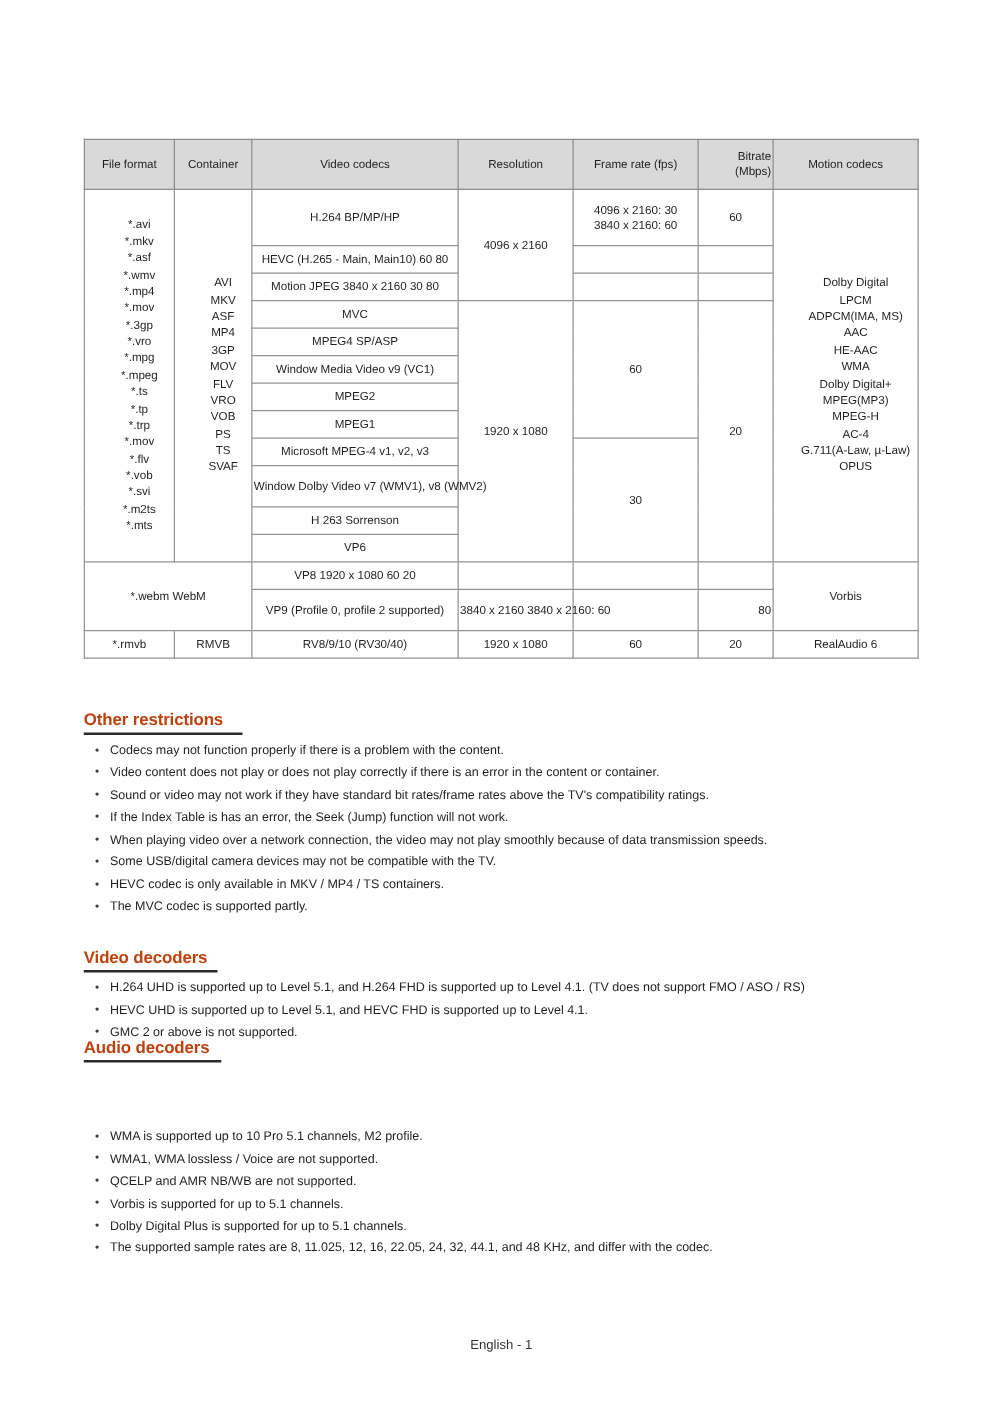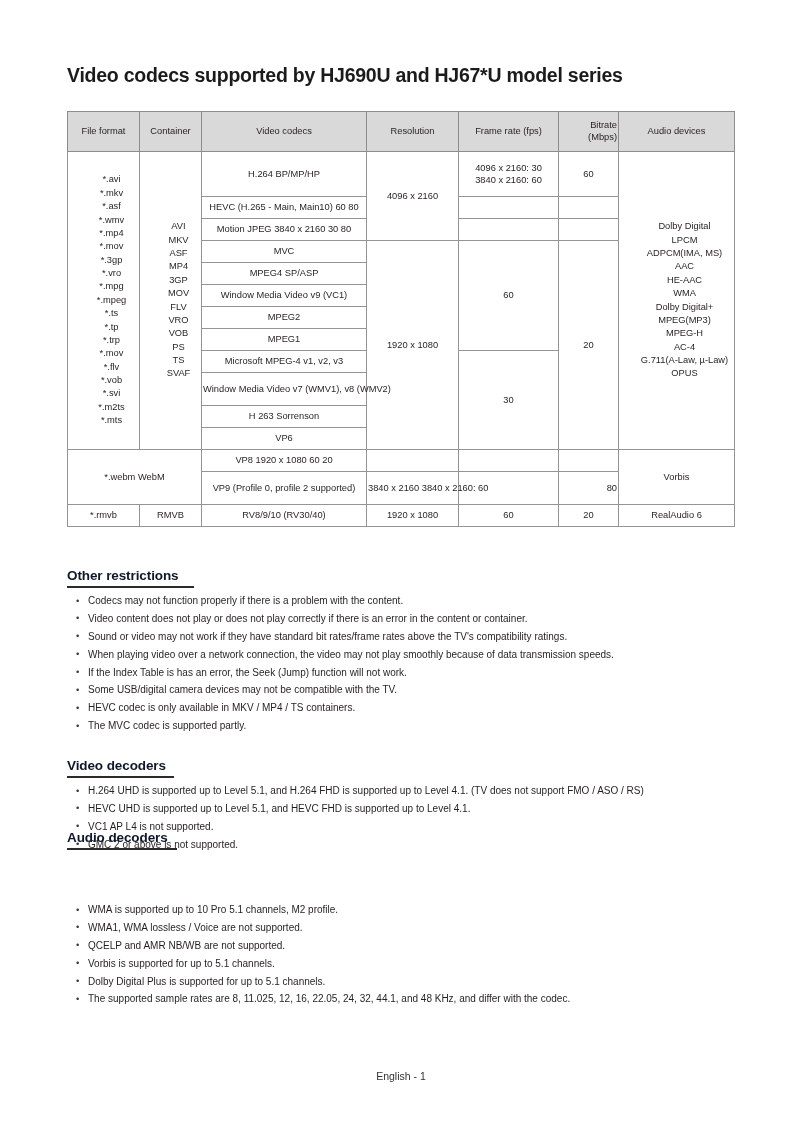--- a/index.html
+++ b/index.html
@@ -80,21 +80,21 @@
   }
   td.clip-none { overflow: visible; }
 
   .tall-left { font-size: 9.3px; line-height: 1.52; }
 
   
   .section-h {
     position: absolute;
     font-size: 13.5px;
     font-weight: bold;
-    color: #0f172a;
+    color: #c2410c;
     letter-spacing: -0.1px;
   }
   .section-h .rule {
     display: block;
     height: 1.5px;
     background: #2b2b2b;
     margin-top: 3px;
   }
   .bullets {
     position: absolute;
@@ -130,21 +130,20 @@
     text-align: center;
     font-size: 10.5px;
     color: #333;
   }
 </style>
 </head>
 <body>
 
 <div class="page">
 
-  <div class="doc-title">Video codecs supported by HJ690U and HJ67*U model series</div>
 
   <table class="codec-table">
     <colgroup>
       <col style="width:72px">
         <col style="width:62px">
         <col style="width:165px">
       <col style="width:92px">
         <col style="width:100px">
         <col style="width:60px">
         <col style="width:116px">
@@ -153,21 +152,21 @@
       <tr>
         <th>File format</th>
         <th>Container</th>
         <th>Video codecs</th>
         <th>Resolution</th>
         <th>Frame rate (fps)</th>
         <th class="two-line">
           <span>Bitrate</span><br>
           <span>(Mbps)</span>
         </th>
-        <th>Audio devices</th>
+        <th>Motion codecs</th>
       </tr>
     </thead>
     <tbody>
 
       <tr>
         <td class="col-file tall-left" rowspan="12">
           <div class="stack" style="white-space:pre-line">*.avi
 *.mkv
 *.asf
 *.wmv
@@ -259,21 +258,21 @@
       <tr>
         <td class="col-codec" style="height:22px">MPEG1</td>
       </tr>
 
       <tr>
         <td class="col-codec" style="height:22px">Microsoft MPEG-4 v1, v2, v3</td>
         <td class="col-fps" rowspan="4">30</td>
       </tr>
 
       <tr>
-        <td class="col-codec cell-wrap" style="height:33px">Window Media Video v7 (WMV1), v8 (WMV2)</td>
+        <td class="col-codec cell-wrap" style="height:33px">Window Dolby Video v7 (WMV1), v8 (WMV2)</td>
       </tr>
       <tr>
         <td class="col-codec" style="height:22px">H 263 Sorrenson</td>
       </tr>
       <tr>
         <td class="col-codec" style="height:22px">VP6</td>
       </tr>
 
       <tr>
         <td class="col-file clip-none" colspan="2" rowspan="2">
@@ -311,35 +310,34 @@
   </table>
 
   <div class="section-h" style="left:67px; top:568px; width:127px;">
     <span>Other restrictions</span>
     <span class="rule"></span>
   </div>
   <ul class="bullets" style="top:595px">
     <li>Codecs may not function properly if there is a problem with the content.</li>
     <li>Video content does not play or does not play correctly if there is an error in the content or container.</li>
     <li>Sound or video may not work if they have standard bit rates/frame rates above the TV's compatibility ratings.</li>
+    <li>If the Index Table is has an error, the Seek (Jump) function will not work.</li>
     <li>When playing video over a network connection, the video may not play smoothly because of data transmission speeds.</li>
-    <li>If the Index Table is has an error, the Seek (Jump) function will not work.</li>
     <li>Some USB/digital camera devices may not be compatible with the TV.</li>
     <li>HEVC codec is only available in MKV / MP4 / TS containers.</li>
     <li>The MVC codec is supported partly.</li>
   </ul>
 
   <div class="section-h" style="left:67px; top:758px; width:107px;">
     <span>Video decoders</span>
     <span class="rule"></span>
   </div>
   <ul class="bullets" style="top:785px">
     <li>H.264 UHD is supported up to Level 5.1, and H.264 FHD is supported up to Level 4.1. (TV does not support FMO / ASO / RS)</li>
     <li>HEVC UHD is supported up to Level 5.1, and HEVC FHD is supported up to Level 4.1.</li>
-    <li>VC1 AP L4 is not supported.</li>
     <li>GMC 2 or above is not supported.</li>
   </ul>
 
   <div class="section-h" style="left:67px; top:830px; width:110px;">
     <span>Audio decoders</span>
     <span class="rule"></span>
   </div>
   <ul class="bullets" style="top:904px">
     <li>WMA is supported up to 10 Pro 5.1 channels, M2 profile.</li>
     <li>WMA1, WMA lossless / Voice are not supported.</li>

